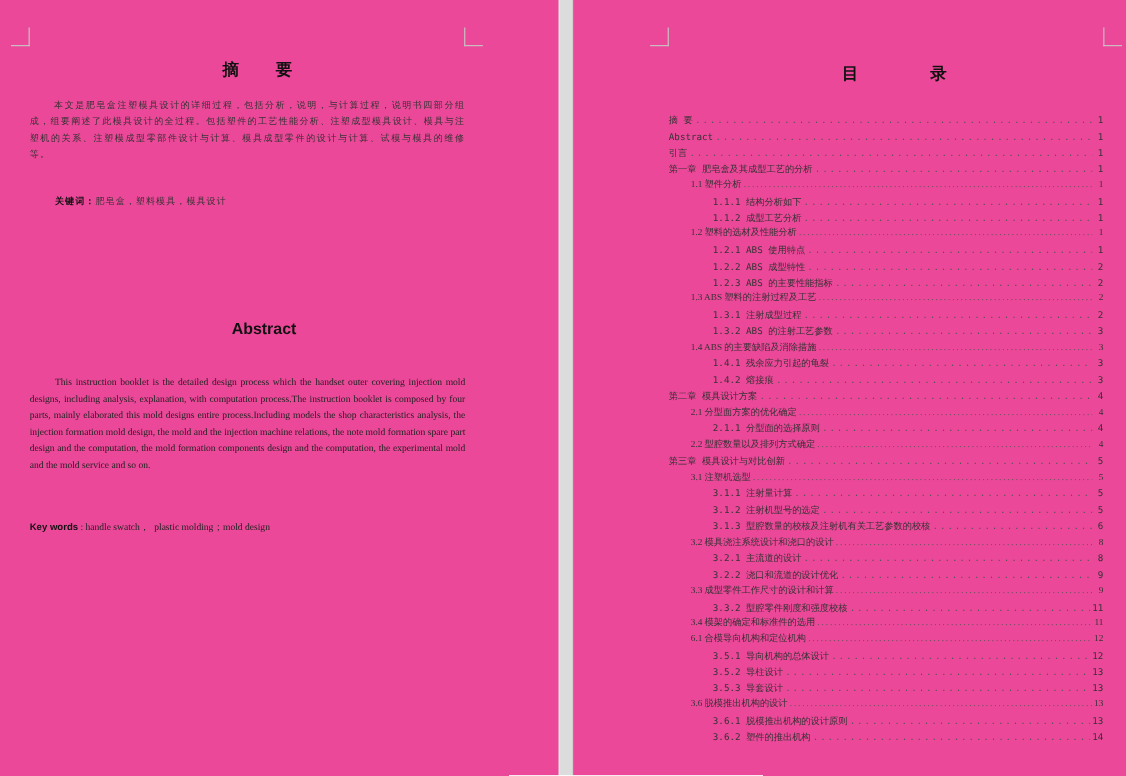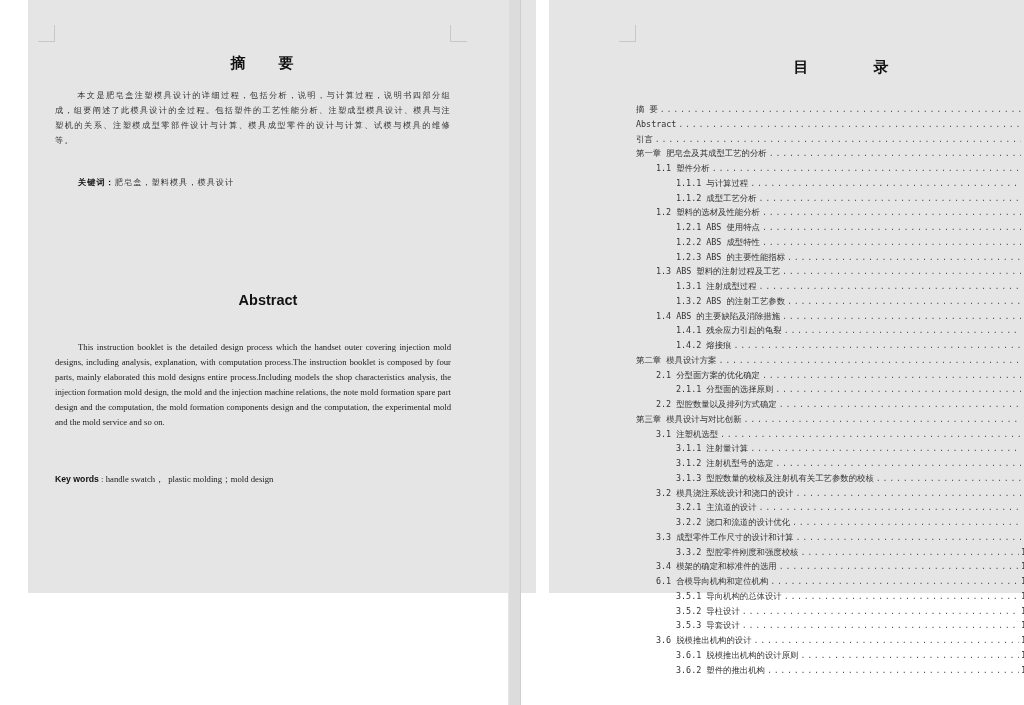--- a/index.html
+++ b/index.html
@@ -13,23 +13,22 @@
     .viewport {
       position: relative;
       width: 1024px;
       height: 705px;
       background: #ffffff;
       overflow: hidden;
     }
     .page {
       position: absolute;
       top: 0;
-      height: 593px;
-      background: #e5e5e5;
-      margin-left: 28px;
+      height: 705px;
+      background: #ec4899;
     }
     .page-left { left: 0; width: 508px; }
     .page-right { left: 521px; width: 503px; }
     .gutter {
       position: absolute;
       left: 508px;
       top: 0;
       width: 13px;
       height: 705px;
       background: #dcdcdc;
@@ -137,21 +136,21 @@
       height: 14.75px;
       display: flex;
       align-items: baseline;
       font-family: "DejaVu Sans Mono", monospace;
       font-size: 8.4px;
       color: #333;
       line-height: 14.75px;
       white-space: nowrap;
     }
     .toc-row.l1 { padding-left: 0; }
-    .toc-row.l2 { padding-left: 20px; }
+    .toc-row.l2 { padding-left: 20px; font-family: Liberation Serif, serif; }
     .toc-row.l3 { padding-left: 40px; }
     .toc-label { flex: 0 0 auto; padding-right: 2px; }
     .toc-leader {
       flex: 1 1 auto;
       overflow: hidden;
       color: #555;
       letter-spacing: 1.7px;
     }
     .toc-leader::before {
       content: "........................................................................................................................................................";
@@ -208,21 +207,21 @@
           <span class="toc-label">第一章 肥皂盒及其成型工艺的分析</span>
           <span class="toc-leader"></span>
           <span class="toc-page">1</span>
         </div>
         <div class="toc-row l2">
           <span class="toc-label">1.1 塑件分析</span>
           <span class="toc-leader"></span>
           <span class="toc-page">1</span>
         </div>
         <div class="toc-row l3">
-          <span class="toc-label">1.1.1 与计算过程</span>
+          <span class="toc-label">1.1.1 结构分析如下</span>
           <span class="toc-leader"></span>
           <span class="toc-page">1</span>
         </div>
         <div class="toc-row l3">
           <span class="toc-label">1.1.2 成型工艺分析</span>
           <span class="toc-leader"></span>
           <span class="toc-page">1</span>
         </div>
         <div class="toc-row l2">
           <span class="toc-label">1.2 塑料的选材及性能分析</span>

